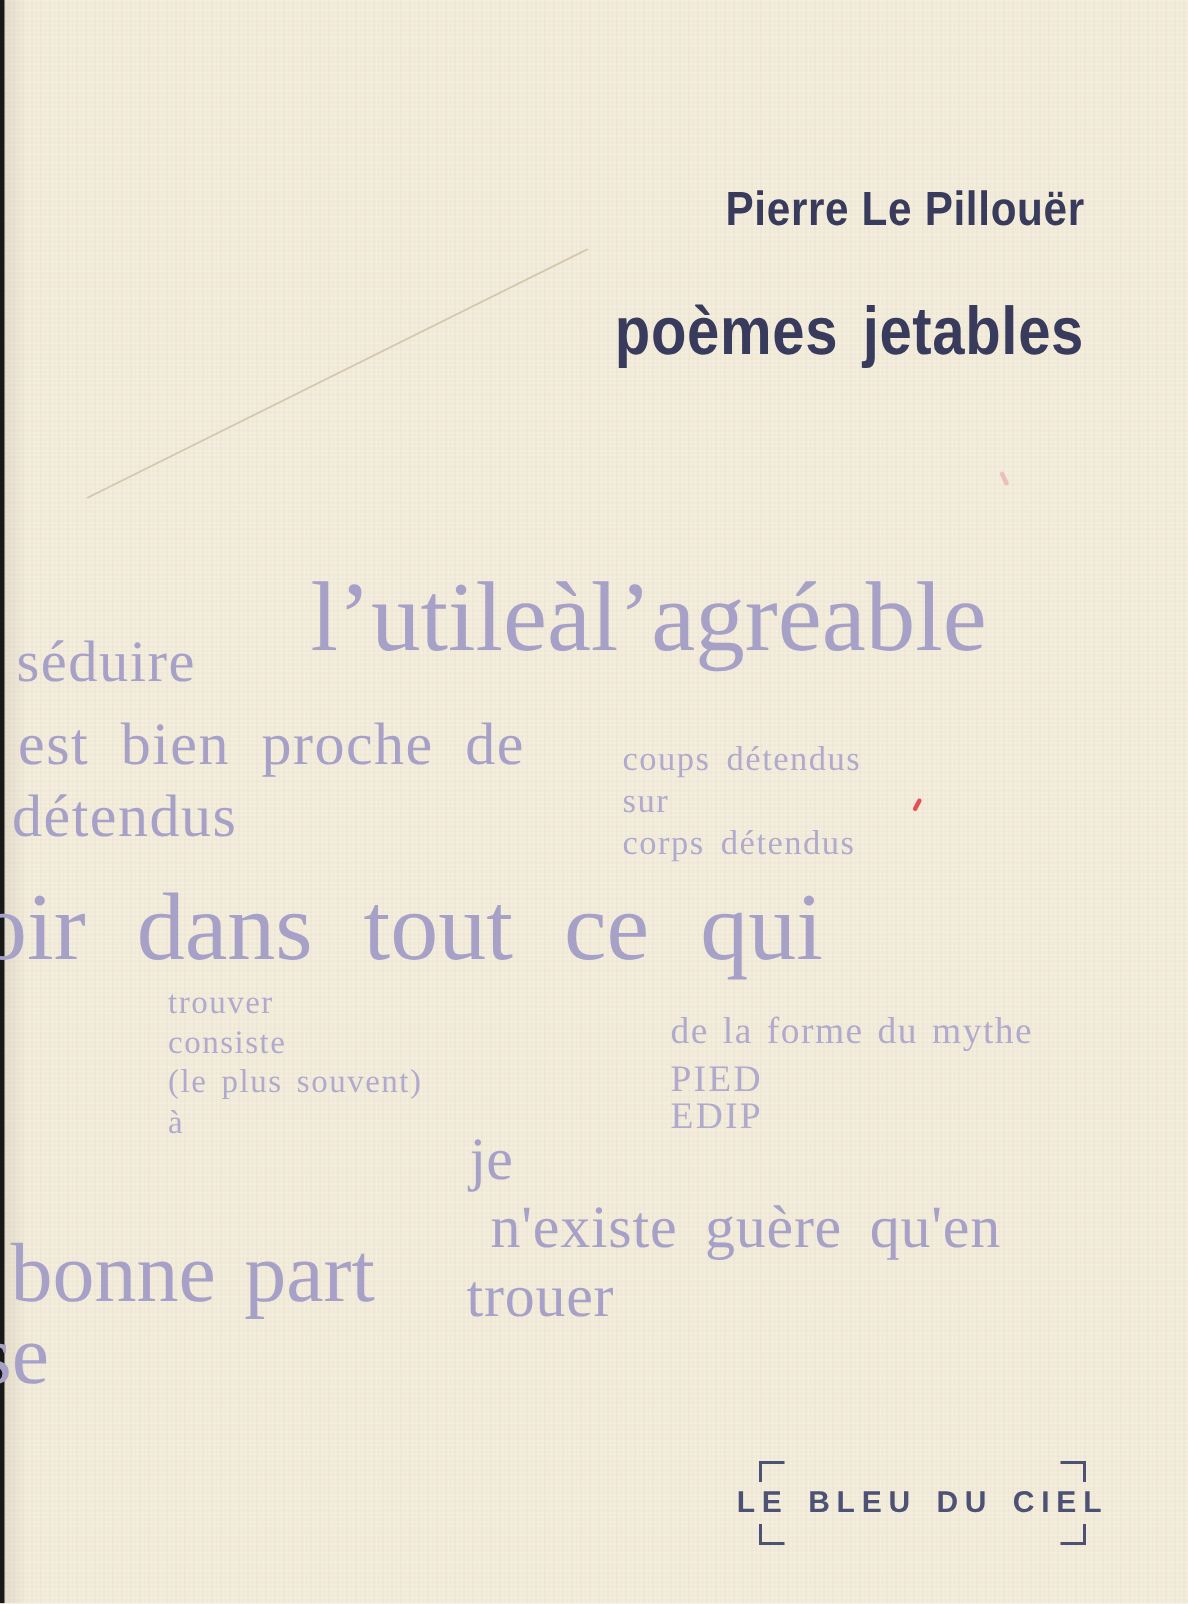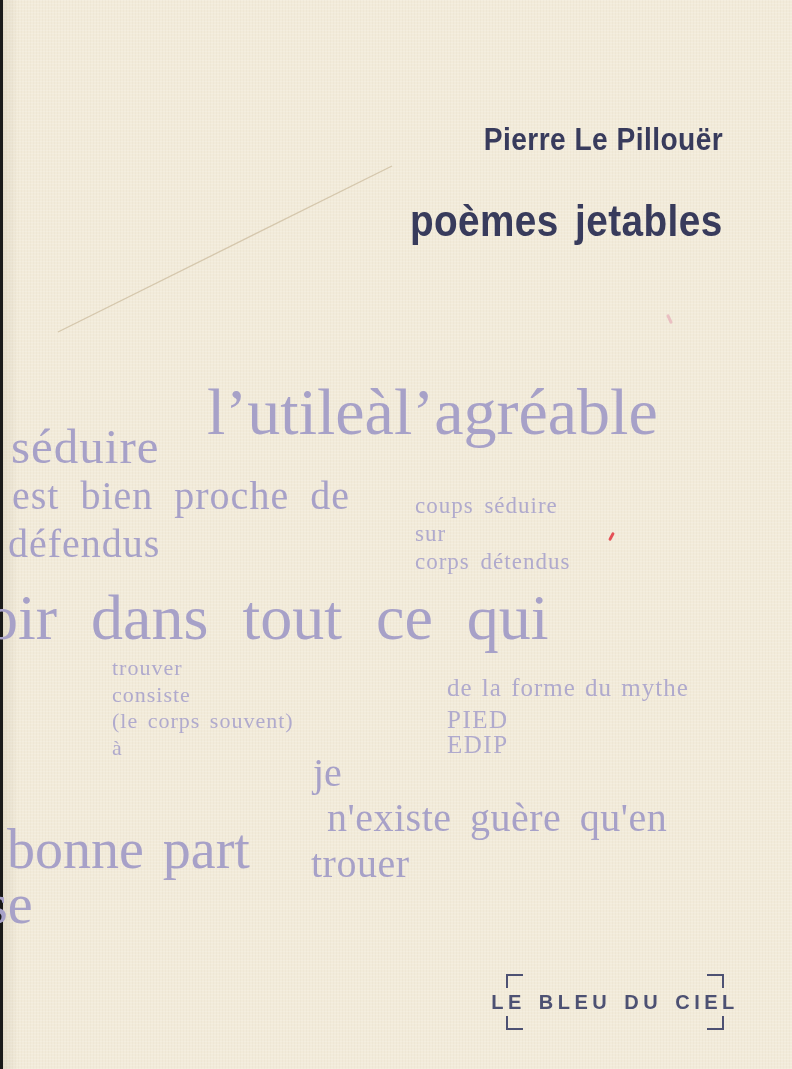--- a/index.html
+++ b/index.html
@@ -40,21 +40,21 @@
     font-family:"Liberation Sans", sans-serif;font-weight:700;color:var(--ink-dark);
     line-height:1;transform-origin:100% 50%;
   }
   .author{right:69px;top:123px;font-size:32px;letter-spacing:.5px;transform:scaleX(.88);}
   .title{right:69px;top:198px;font-size:45px;letter-spacing:.5px;word-spacing:6px;transform:scaleX(.86);}
 
   
   .frag{color:var(--ink-lavender);line-height:1;}
   .frag-sm{color:var(--ink-lavender-light);}
   .headline{left:207px;top:379px;font-size:66px;}
-  .seduire{left:11px;top:422px;font-size:49px;letter-spacing:1px;}
+  .seduire{left:11px;top:422px;font-size:39px;letter-spacing:1px;}
   .proche{left:12px;top:476px;font-size:40px;letter-spacing:1px;word-spacing:10px;}
   .reduire{left:8px;top:524px;font-size:40px;letter-spacing:1px;}
   .coups{left:415px;top:492px;font-size:23px;line-height:28px;letter-spacing:1px;word-spacing:4px;}
   .danstout{left:-14px;top:586px;font-size:64px;word-spacing:18px;}
   .trouver{left:112px;top:655px;font-size:22px;line-height:26.5px;letter-spacing:1px;word-spacing:3px;}
   .forme{left:447px;top:675px;font-size:25px;letter-spacing:1px;word-spacing:2px;text-align:right;}
   .piedrow{left:447px;top:707px;width:246px;display:flex;justify-content:space-between;font-size:25px;letter-spacing:1.5px;color:var(--ink-lavender-light);line-height:1;flex-direction:column;}
   .je{left:313px;top:753px;font-size:40px;}
   .nexiste{left:311px;top:798px;font-size:40px;letter-spacing:.5px;word-spacing:8px;margin-left:16px;}
   .projet{left:311px;top:844px;font-size:40px;letter-spacing:.5px;}
@@ -89,34 +89,34 @@
   <div class="abs speck speck-a"></div>
   <div class="abs speck speck-b"></div>
   <div class="abs speck speck-c"></div>
 
   <div class="abs sans author">Pierre Le Pillouër</div>
   <div class="abs sans title">poèmes jetables</div>
 
   <div class="abs frag headline">l’utileàl’agréable</div>
   <div class="abs frag seduire">séduire</div>
   <div class="abs frag proche">est bien proche de</div>
-  <div class="abs frag reduire">défendus</div>
+  <div class="abs frag reduire">détendus</div>
 
   <div class="abs frag frag-sm coups">
-    <div>coups séduire</div>
+    <div>coups détendus</div>
     <div>sur</div>
     <div>corps détendus</div>
   </div>
 
   <div class="abs frag danstout">oir dans tout ce qui</div>
 
   <div class="abs frag frag-sm trouver">
     <div>trouver</div>
     <div>consiste</div>
-    <div>(le corps souvent)</div>
+    <div>(le plus souvent)</div>
     <div>à</div>
   </div>
 
   <div class="abs frag frag-sm forme">de la forme du mythe</div>
   <div class="abs piedrow">
     <span>PIED</span>
     <span>EDIP</span>
   </div>
 
   <div class="abs frag je">je</div>

